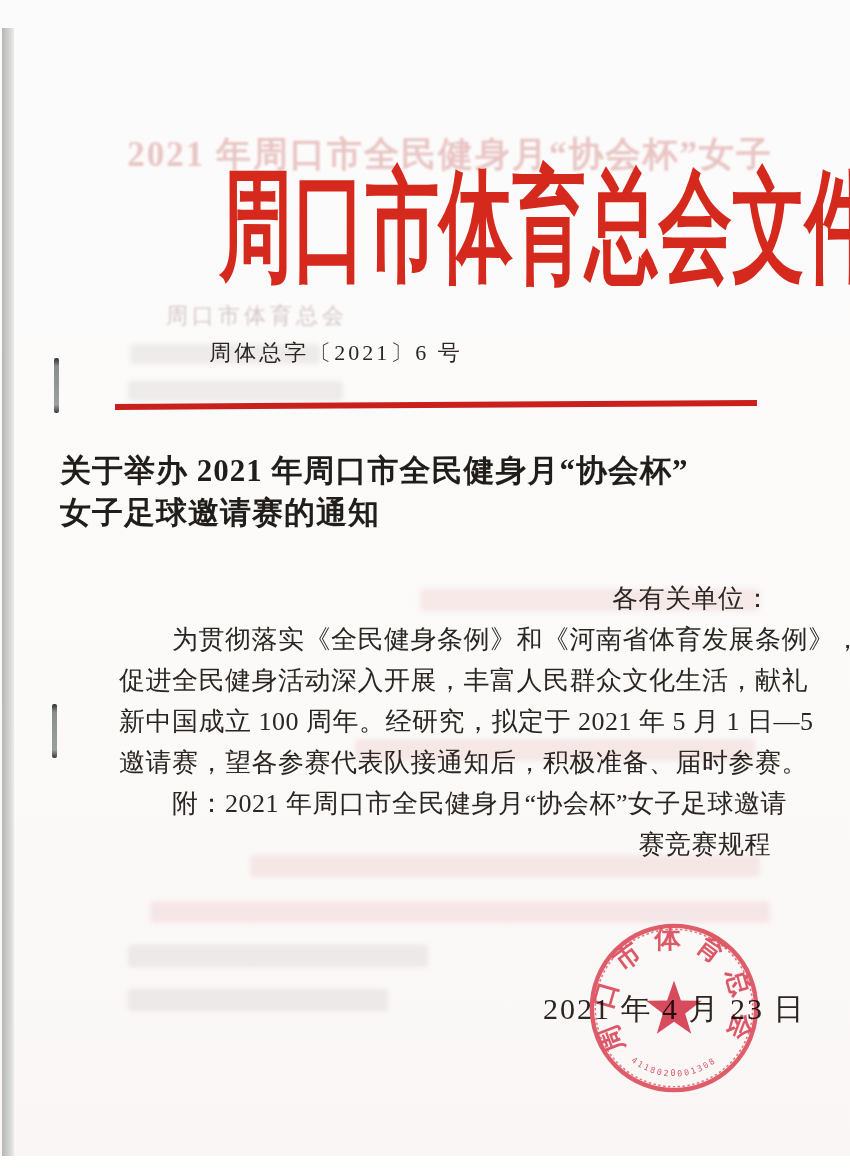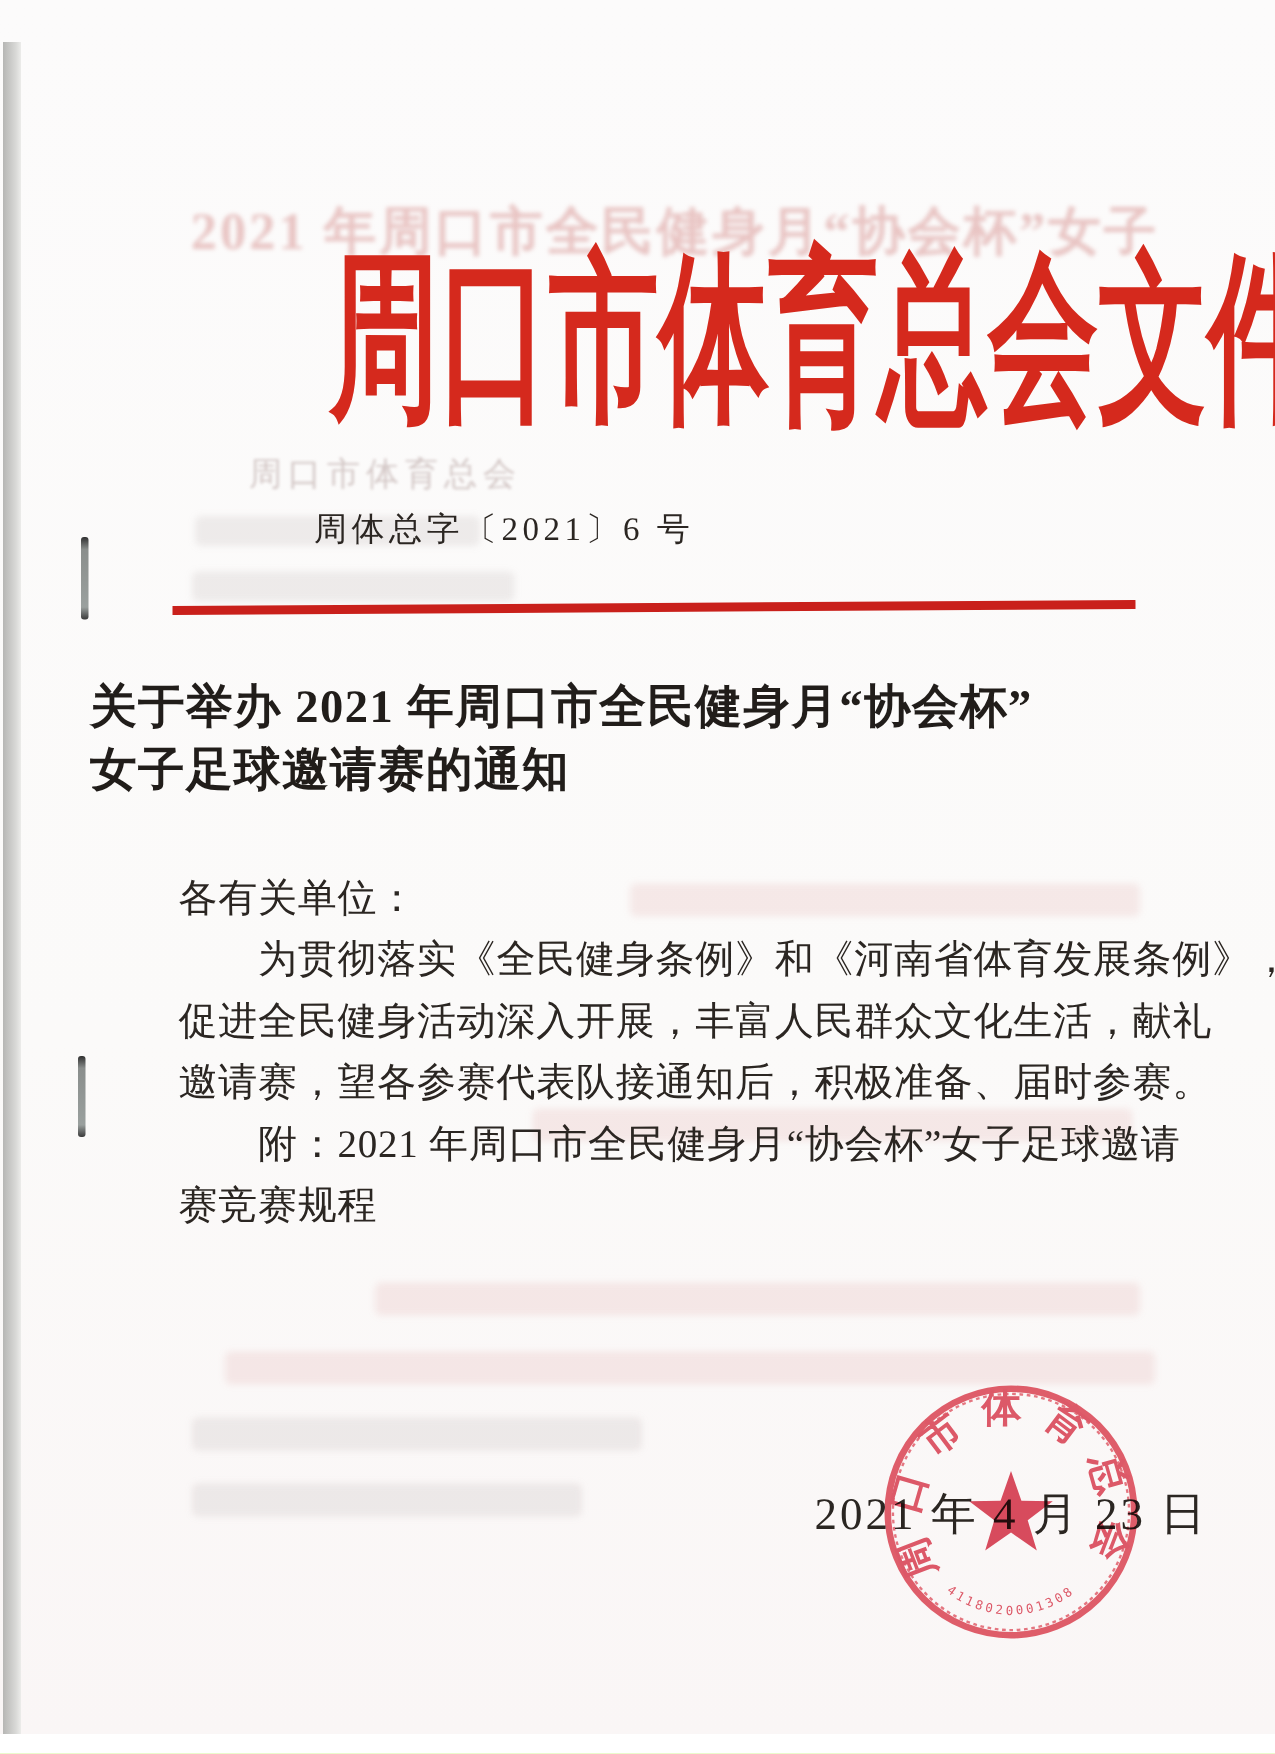--- a/index.html
+++ b/index.html
@@ -26,21 +26,21 @@
   .ghost-agency{position:absolute;left:166px;top:301px;font-size:22px;letter-spacing:4px;
          color:rgba(165,140,138,0.45);filter:blur(1px);white-space:nowrap;}
   .doc-number{position:absolute;left:0;top:338px;width:672px;text-align:center;
          font-size:22px;letter-spacing:3px;color:#2b2622;}
   .red-rule{position:absolute;left:115px;top:402px;width:642px;height:6px;
          background:#c9201b;transform:rotate(-0.35deg);}
 
   .notice-title{position:absolute;left:60px;top:450px;width:730px;text-align:left;
          font-size:31px;font-weight:bold;line-height:42px;color:#211d1a;letter-spacing:1px;}
   .body-block{position:absolute;left:119px;top:578px;width:652px;
-         font-size:26px;color:#2b2622;letter-spacing:0.5px;}
+         font-size:26px;color:#2b2622;letter-spacing:0.5px;text-align:right;}
   .body-block .line{height:41px;line-height:41px;white-space:nowrap;}
   .date-line{position:absolute;left:543px;top:989px;font-size:30px;letter-spacing:2px;
          color:#2b2622;white-space:nowrap;z-index:2;}
 
   .seal{position:absolute;left:586px;top:920px;width:176px;height:176px;z-index:3;
          opacity:0.88;mix-blend-mode:multiply;}
 
   .smudge{position:absolute;filter:blur(2.5px);border-radius:4px;}
   .smudge.gray{background:rgba(150,135,135,0.13);}
   .smudge.red{background:rgba(205,110,110,0.12);}
@@ -87,20 +87,21 @@
 
   <div class="notice-title">
     <div>关于举办 2021 年周口市全民健身月“协会杯”</div>
     <div>女子足球邀请赛的通知</div>
   </div>
 
   <div class="body-block">
     <div class="line">各有关单位：</div>
     <div class="line">　　为贯彻落实《全民健身条例》和《河南省体育发展条例》，</div>
     <div class="line">促进全民健身活动深入开展，丰富人民群众文化生活，献礼</div>
+    <div class="line">新中国成立 100 周年。经研究，拟定于 2021 年 5 月 1 日—5</div>
     <div class="line">邀请赛，望各参赛代表队接通知后，积极准备、届时参赛。</div>
     <div class="line">　　附：2021 年周口市全民健身月“协会杯”女子足球邀请</div>
     <div class="line">赛竞赛规程</div>
   </div>
 
   <div class="date-line">2021 年 4 月 23 日</div>
 
   <svg class="seal" viewBox="0 0 180 180">
     <defs>
       <path id="ringPath" d="M 46.2,133.8 A 62,62 0 1 1 133.8,133.8" fill="none"></path>

